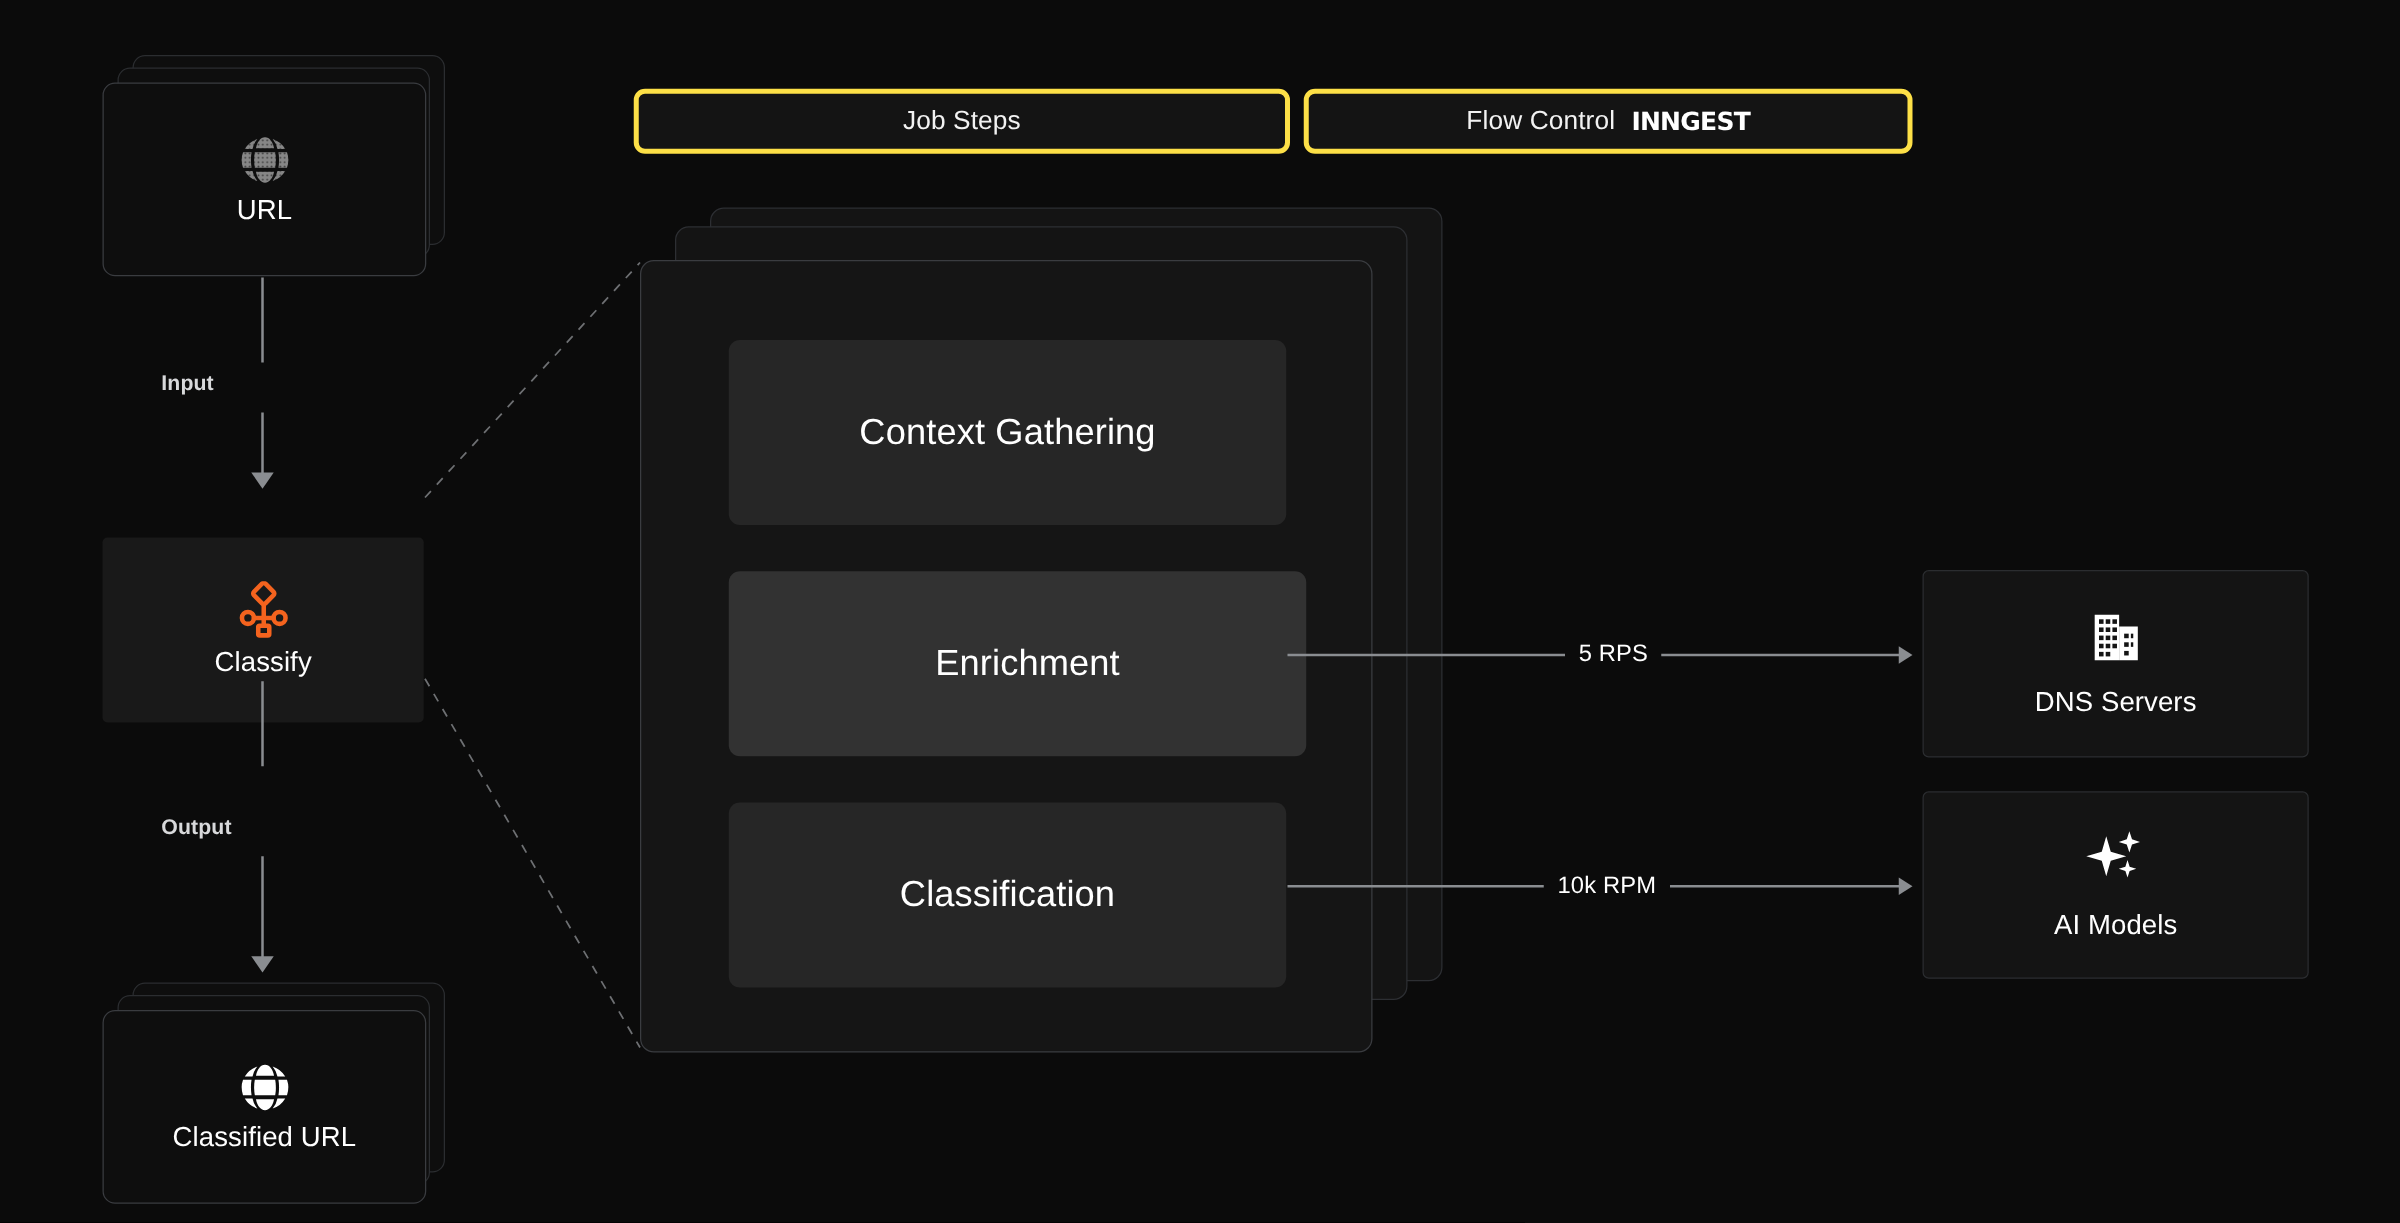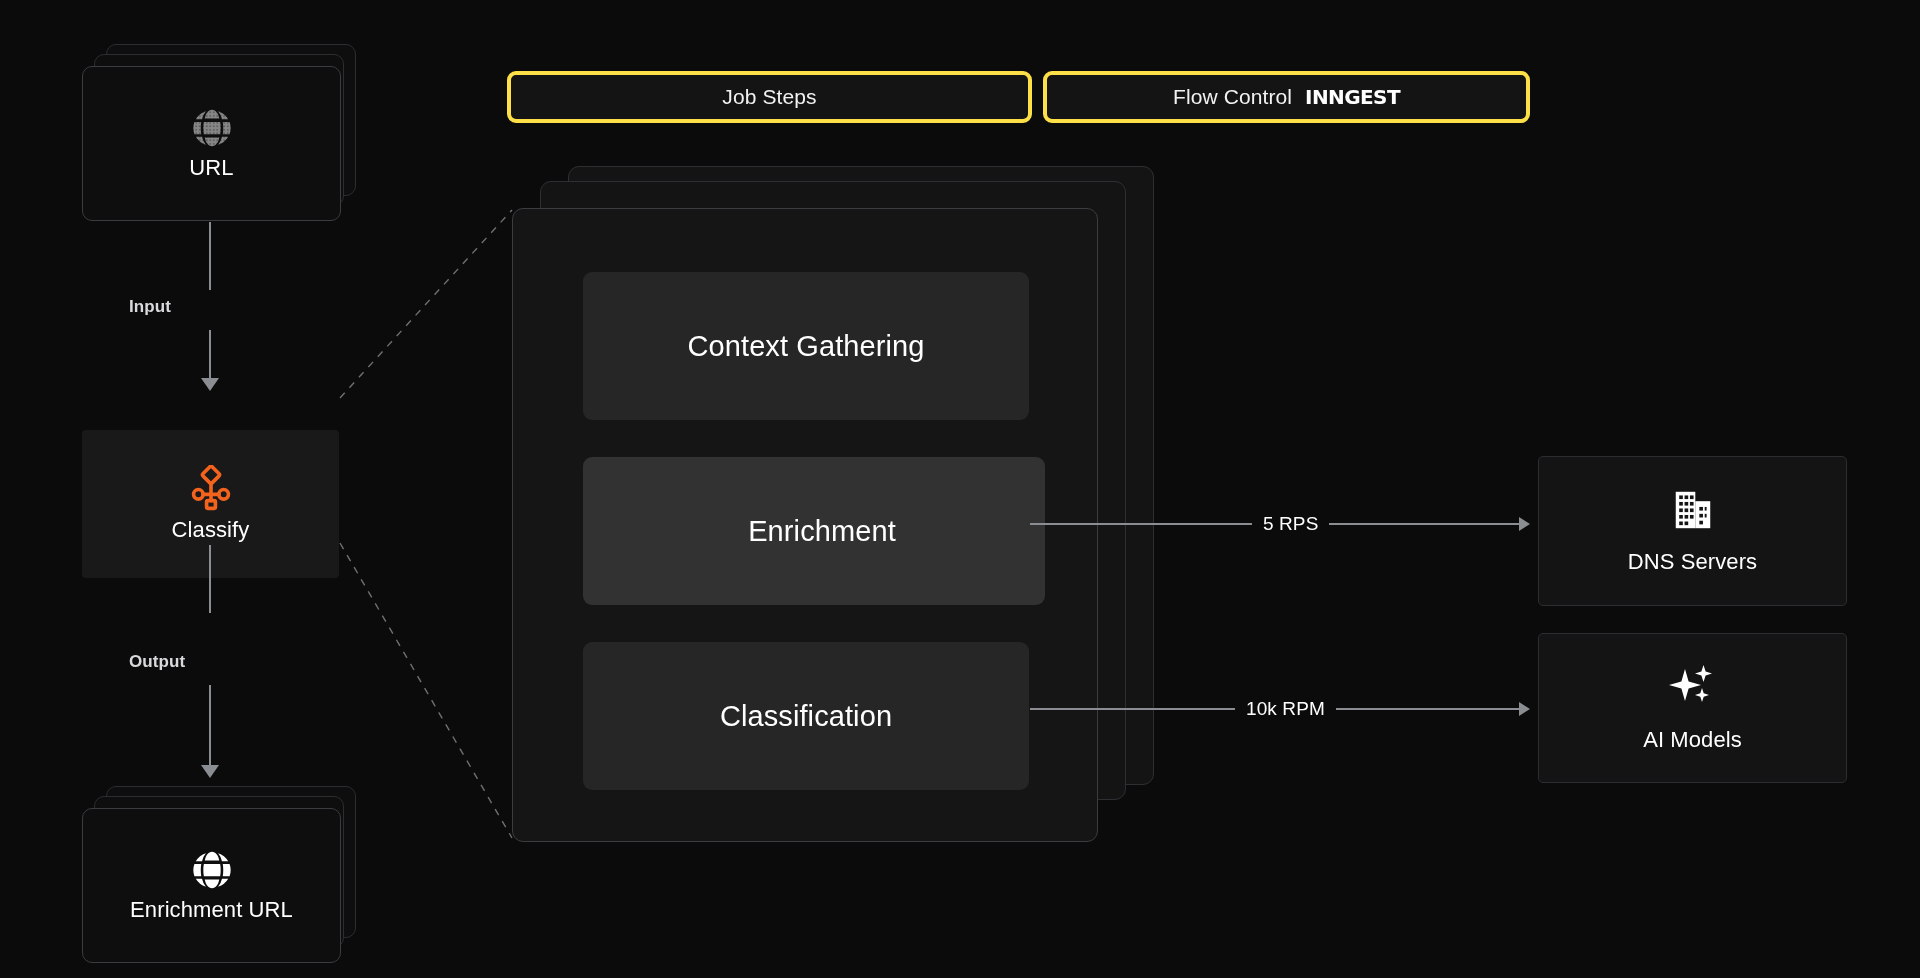--- a/index.html
+++ b/index.html
@@ -282,21 +282,21 @@
           <path d="M12 22.4c2.1 0 3.6-2.2 4.15-5.0h-8.3C8.4 20.2 9.9 22.4 12 22.4z"></path>
           <path d="M7.35 8.5c-.2 1.0-.32 2.15-.32 3.5s.12 2.5.32 3.5h9.3c.2-1.0.32-2.15.32-3.5s-.12-2.5-.32-3.5z"></path>
           <path d="M5.85 8.5H1.95a10.3 10.3 0 0 0 0 7h3.9a24 24 0 0 1-.28-3.5c0-1.3.1-2.45.28-3.5z"></path>
           <path d="M18.15 8.5h3.9a10.3 10.3 0 0 1 0 7h-3.9c.18-1.05.28-2.2.28-3.5s-.1-2.45-.28-3.5z"></path>
           <path d="M6.3 7a10.4 10.4 0 0 1 2.2-4.6A10.45 10.45 0 0 0 2.75 7z"></path>
           <path d="M17.7 7h3.55a10.45 10.45 0 0 0-5.75-4.6A10.4 10.4 0 0 1 17.7 7z"></path>
           <path d="M6.3 17H2.75a10.45 10.45 0 0 0 5.75 4.6A10.4 10.4 0 0 1 6.3 17z"></path>
           <path d="M17.7 17a10.4 10.4 0 0 1-2.2 4.6A10.45 10.45 0 0 0 21.25 17z"></path>
         </svg>
       </span>
-      <span class="card-label">Enrichment URL</span>
+      <span class="card-label">Classified URL</span>
     </div>
   </div>
 
   <div id="steps-stack">
     <div class="panel-shadow dotted-bg" id="panel-back2"></div>
     <div class="panel-shadow dotted-bg" id="panel-back1"></div>
     <div class="dotted-bg" id="panel-front">
       <div class="step-box step-normal" style="top:63px;">
         <span>Context Gathering</span>
       </div>

